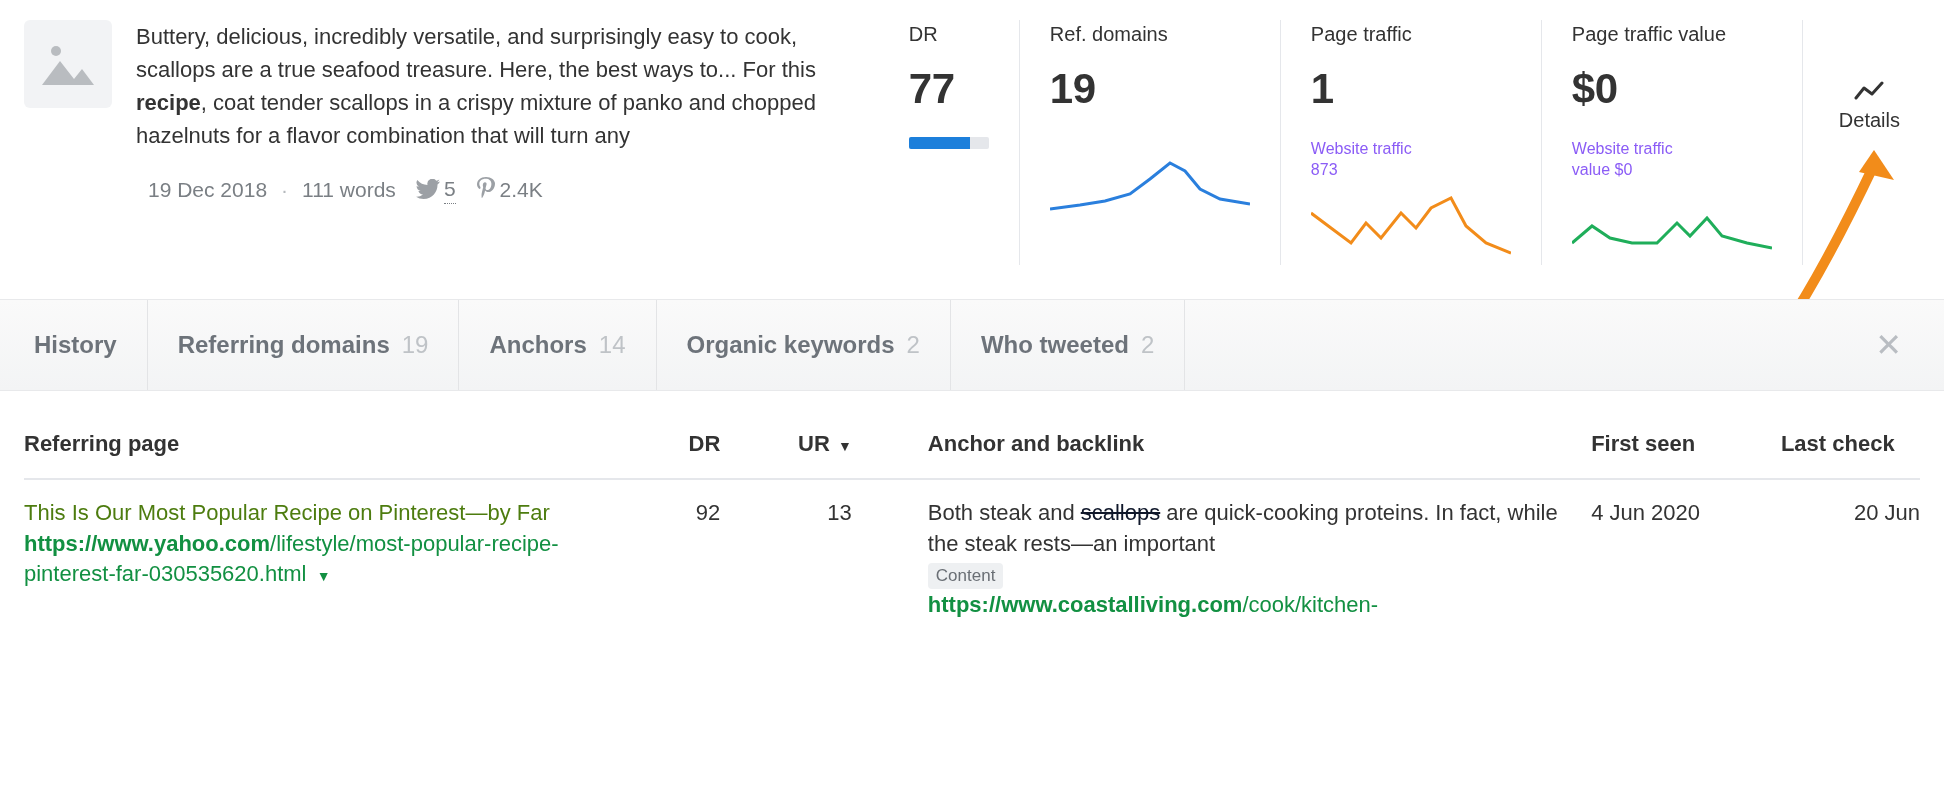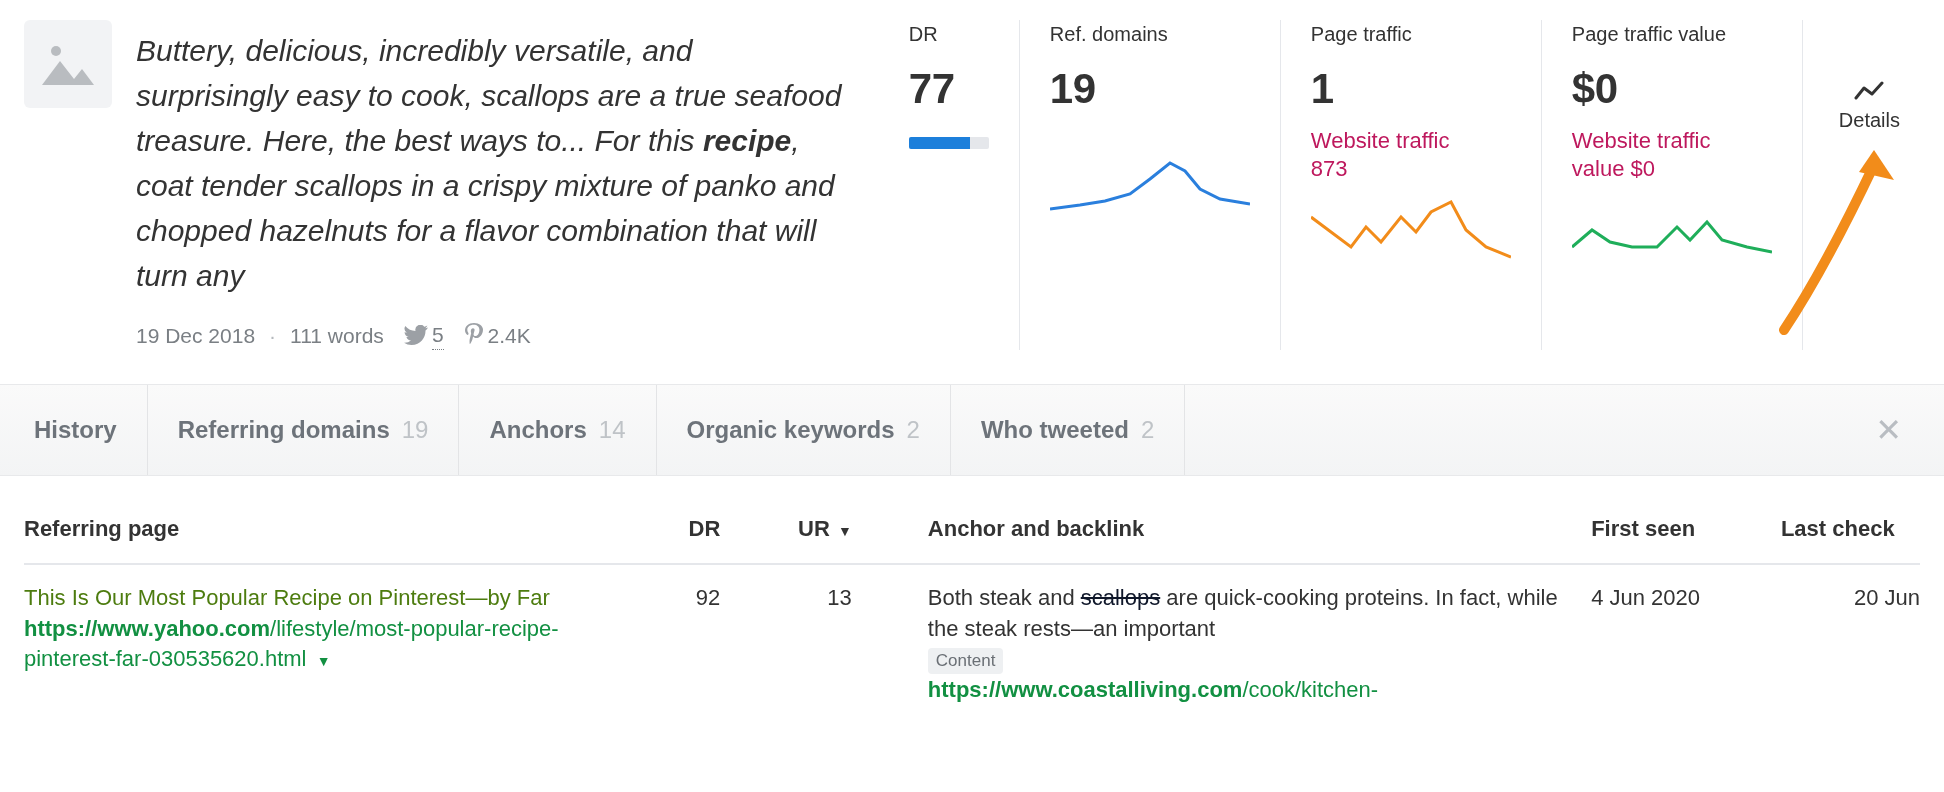--- a/index.html
+++ b/index.html
@@ -36,34 +36,34 @@
     font-size: 18px;
     border-radius: 4px;
     padding: 2px 10px;
     font-weight: 600;
     margin-left: 280px;
     vertical-align: 4px;
   }
   .url-line { margin-top: 2px; }
   .url-text { color: #1d9e46; font-size: 22px; }
   .url-caret { color: #1d9e46; font-size: 14px; margin-left: 4px; }
-  .desc { color: #333; font-size: 30px; margin-top: 8px; line-height: 1.5; max-width: 760px; font-style: italic; }
+  .desc { color: #333; font-size: 22px; line-height: 1.5; max-width: 760px; }
   .desc b { font-weight: 700; }
-  .meta-line { color: #7a7f84; font-size: 21px; margin-top: 22px; display:flex; align-items:center; gap:10px; }
+  .meta-line { color: #7a7f84; font-size: 21px; margin-top: 22px; display:flex; align-items:center; gap:10px;margin-left:12px; }
   .meta-sep { color:#b5b9bd; margin: 0 4px;}
   .meta-icon { display:inline-flex; align-items:center; gap:4px; }
   .tw-count { border-bottom:1px dotted #7a7f84; }
 
   
   .metrics { display:flex; gap:0; margin-left: 20px; }
   .metric { padding: 0 30px; border-left: 1px solid #e5e7eb; position: relative; min-width: 230px; }
   .metric:first-child { border-left:none; padding-left:20px; min-width:130px;}
   .metric-label { color:#333; font-size:20px; }
   .metric-value { font-size: 42px; font-weight: 700; margin-top: 12px; letter-spacing: -0.5px; }
-  .metric-sub { color:#be185d; font-size: 22px; margin-top: 8px; line-height:1.3; }
+  .metric-sub { color:#8b5cf6; font-size: 16px; margin-top: 20px; line-height:1.3; }
   .dr-bar { width: 80px; height: 12px; background:#e5e7eb; border-radius: 2px; margin-top: 18px; position:relative; overflow:hidden;}
   .dr-bar-fill { background:#1c7fdb; height:100%; width:77%; }
   .sparkline { margin-top: 30px; height: 70px; }
   .details-cell { border-left:1px solid #e5e7eb; padding: 60px 20px 0 36px; text-align:center; }
   .details-link { color:#333; font-size:20px; }
   .trend-icon { display:block; margin: 0 auto 4px auto;}
 
   
   .arrow-wrap { position: absolute; right: 40px; top: 150px; pointer-events:none; }
 

